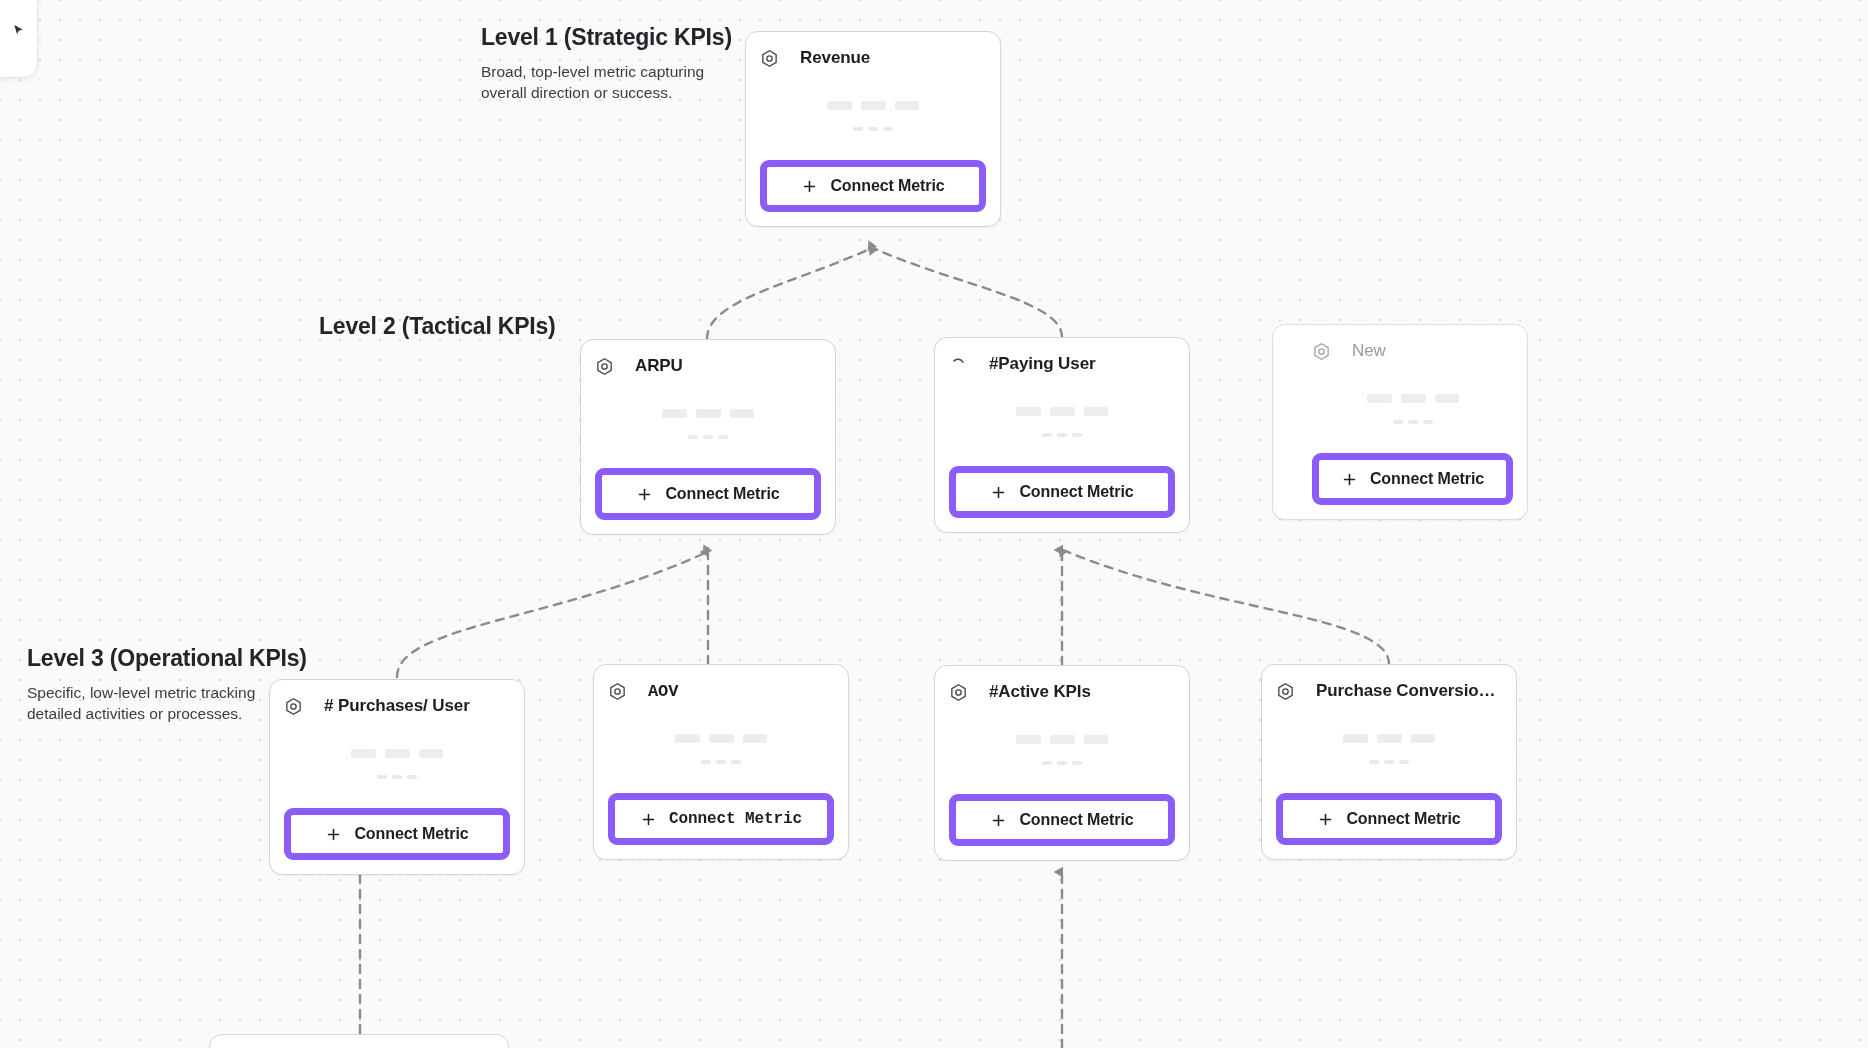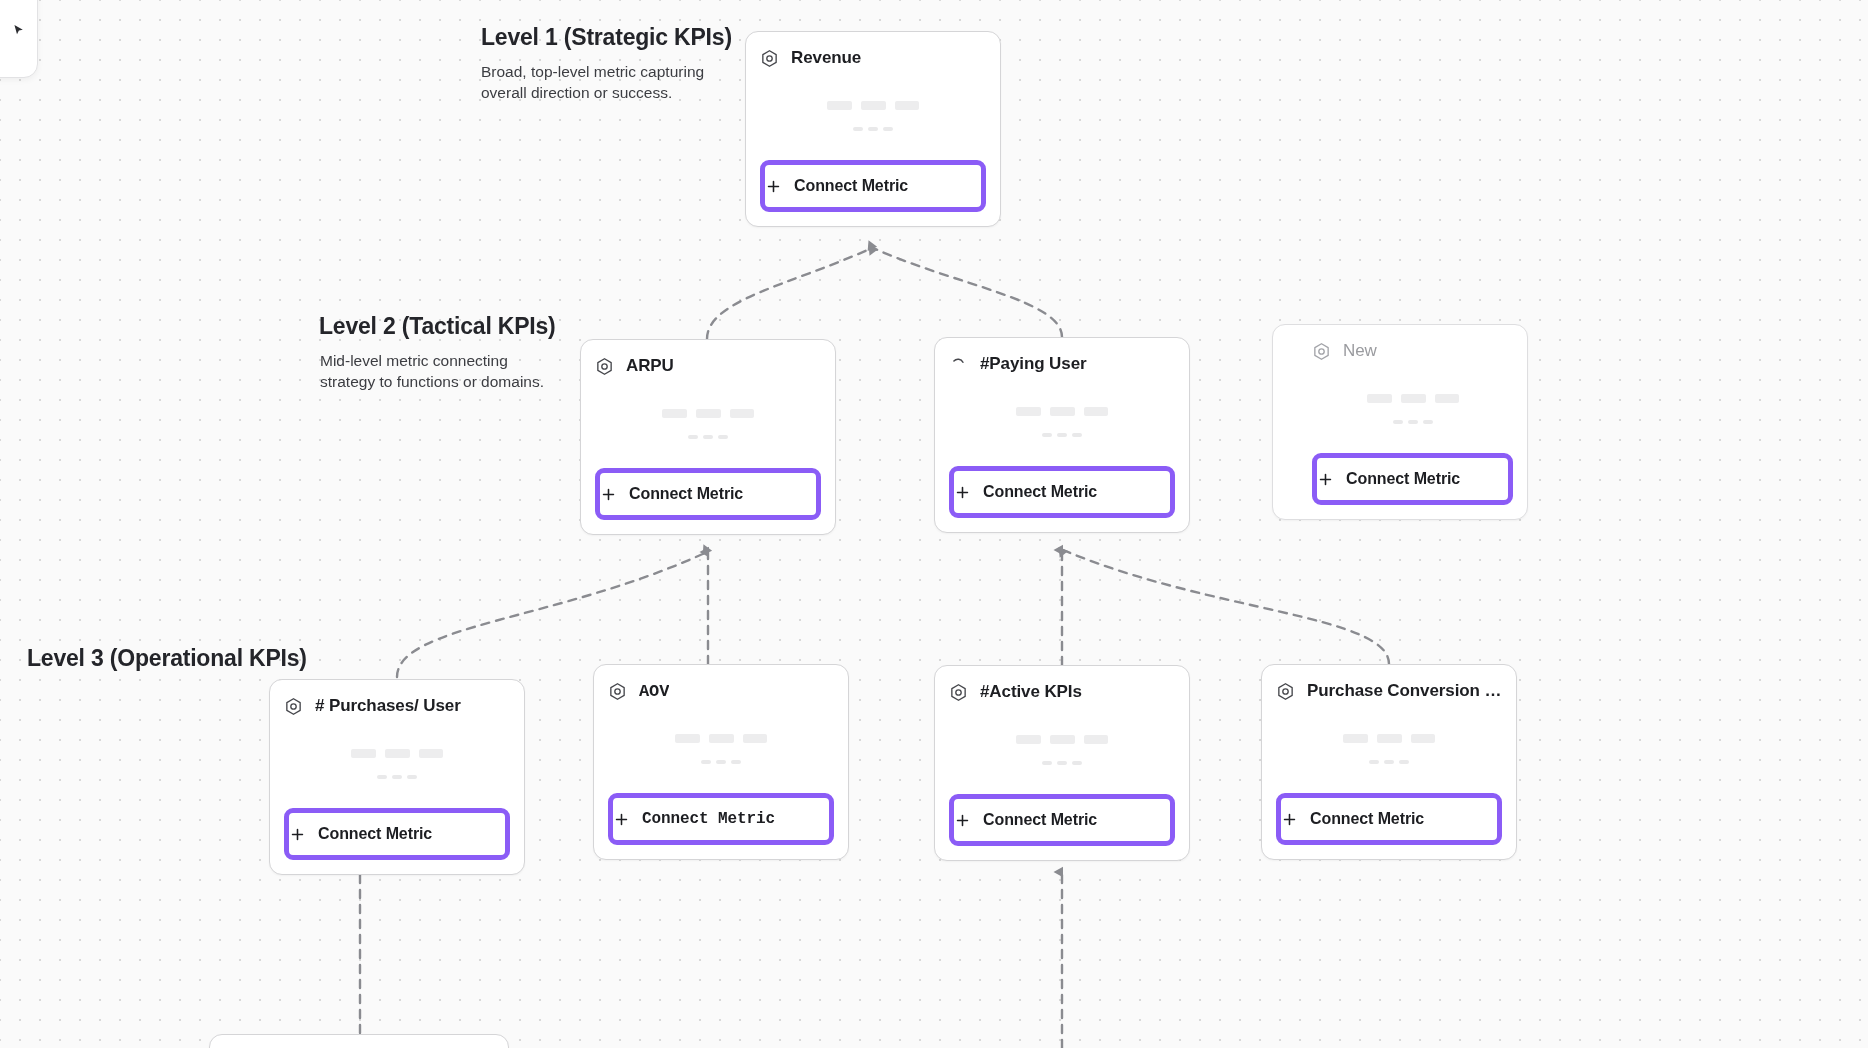--- a/index.html
+++ b/index.html
@@ -74,21 +74,21 @@
     padding: 13px 14px 14px 14px;
     box-shadow: 0 1px 2px rgba(16,17,20,0.04);
   }
   .card.muted {
     border-color: #dedee0;
   }
 
   .card-head {
     display: flex;
     align-items: center;
-    gap: 12px;
+    gap: 21px;
     height: 26px;
     flex: 0 0 auto;
   }
   .card-icon {
     width: 19px;
     height: 19px;
     flex: 0 0 19px;
     display: block;
     color: #46474c;
   }
@@ -135,25 +135,26 @@
     background: #e9e9ea;
   }
   .sk.s1 { width: 10px; }
   .sk.s2 { width: 10px; }
   .sk.s3 { width: 10px; }
 
   
   .connect-btn {
     flex: 0 0 auto;
     height: 52px;
-    border: 5px solid #8b5cf6;
+    border: 7px solid #8b5cf6;
     border-radius: 9px;
     background: #ffffff;
     display: flex;
     align-items: center;
+    justify-content: center;
     gap: 12px;
     cursor: pointer;
     font-family: inherit;
     width: 100%;
   }
   .plus-icon {
     width: 17px;
     height: 17px;
     display: block;
     color: #1d1e22;
@@ -237,25 +238,25 @@
     </g>
   </svg>
 
   <div class="level-label" id="level1-label">
     <div class="level-title">Level 1 (Strategic KPIs)</div>
     <div class="level-desc">Broad, top-level metric capturing overall direction or success.</div>
   </div>
 
   <div class="level-label" id="level2-label">
     <div class="level-title">Level 2 (Tactical KPIs)</div>
-    <div class="level-desc">Mid-level metric connecting strategy to functions or domains.</div>
   </div>
 
   <div class="level-label" id="level3-label">
     <div class="level-title">Level 3 (Operational KPIs)</div>
+    <div class="level-desc">Specific, low-level metric tracking detailed activities or processes.</div>
   </div>
 
   <div class="card" id="card-revenue">
     <div class="card-head">
       <svg class="card-icon" viewBox="0 0 24 24" fill="none" stroke="currentColor" stroke-width="1.7" stroke-linecap="round" stroke-linejoin="round">
         <path d="M12 2.2 20.4 7v10L12 21.8 3.6 17V7z"></path>
         <circle cx="12" cy="12" r="3.4"></circle>
       </svg>
       <span class="card-title">Revenue</span>
     </div>

